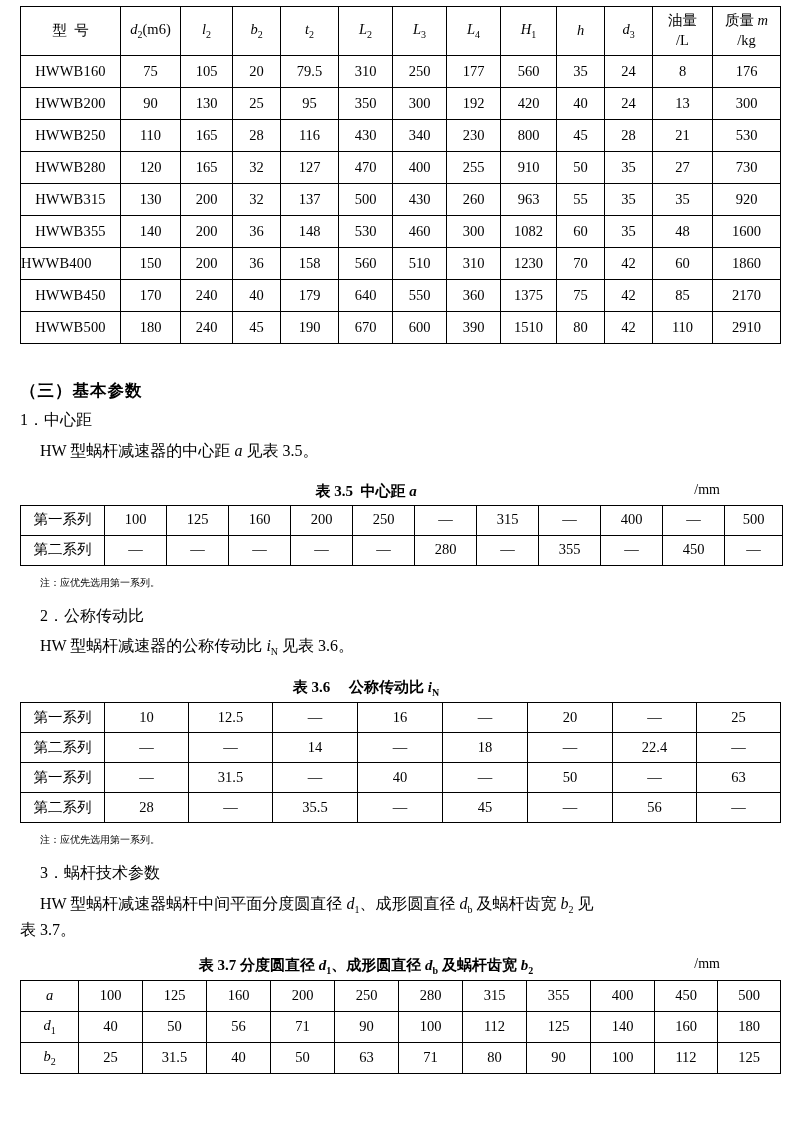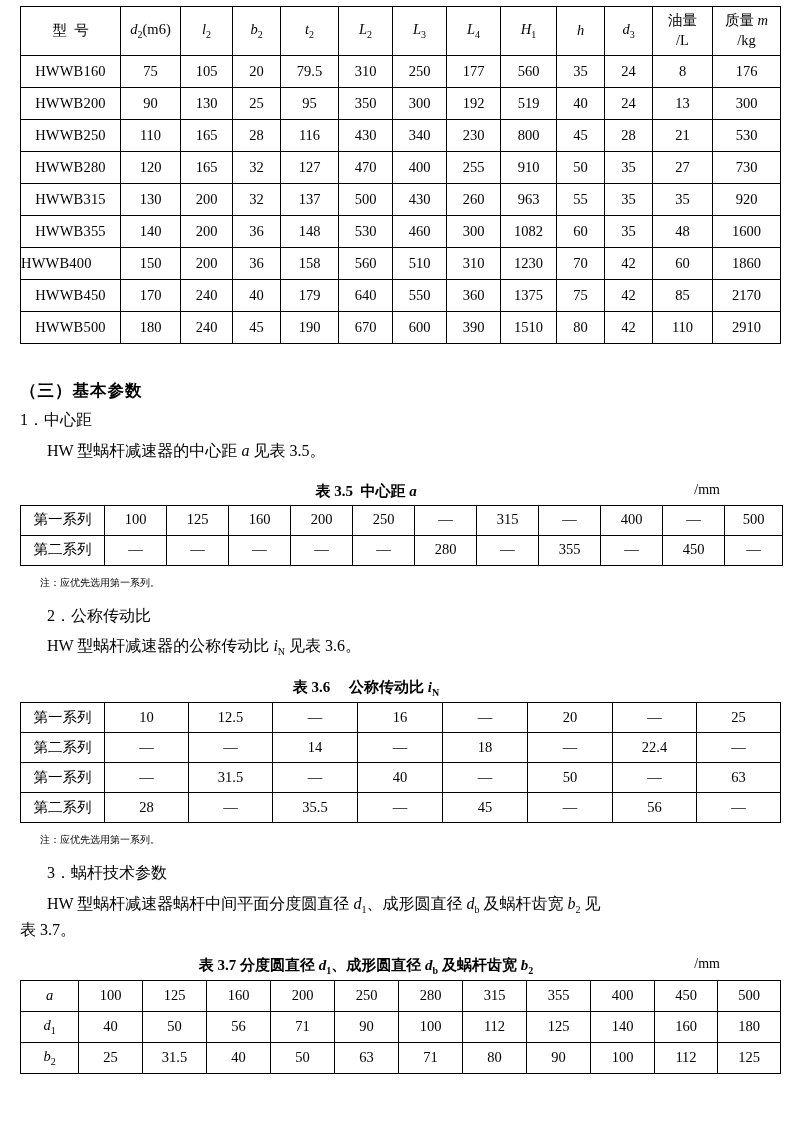--- a/index.html
+++ b/index.html
@@ -65,21 +65,21 @@
     margin: 0;
     padding: 0 20px;
   }
   .sec-head {
     font-size: 16.5px;
     font-weight: bold;
     padding: 0 20px;
     margin: 0;
     letter-spacing: 1px;
   }
-  .indent-txt { padding-left: 40px; margin-left: 7px; }
+  .indent-txt { padding-left: 40px; }
 
   .spacer6 { height: 6px; }
   .spacer10 { height: 10px; }
   .spacer14 { height: 14px; }
   .spacer18 { height: 18px; }
 
   
   .cap-row {
     position: relative;
     font-size: 15px;
@@ -177,21 +177,21 @@
         </tr>
         <tr>
           <td class="model-cell" style="text-align: center;">HWWB200</td>
           <td>90</td>
           <td>130</td>
           <td>25</td>
           <td>95</td>
           <td>350</td>
           <td>300</td>
           <td>192</td>
-          <td>519</td>
+          <td>420</td>
           <td>40</td>
           <td>24</td>
           <td>13</td>
           <td>300</td>
         </tr>
         <tr>
           <td class="model-cell" style="text-align: center;">HWWB250</td>
           <td>110</td>
           <td>165</td>
           <td>28</td>

